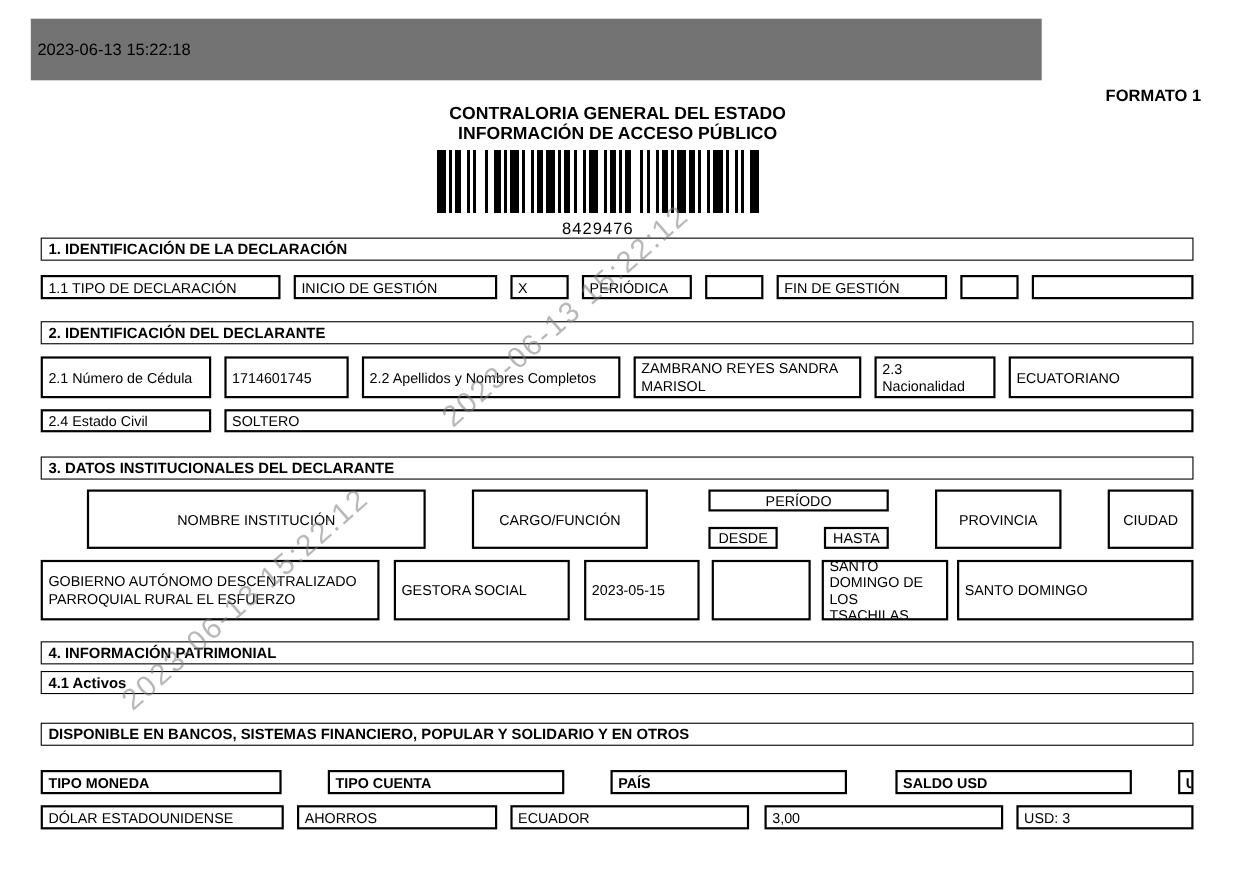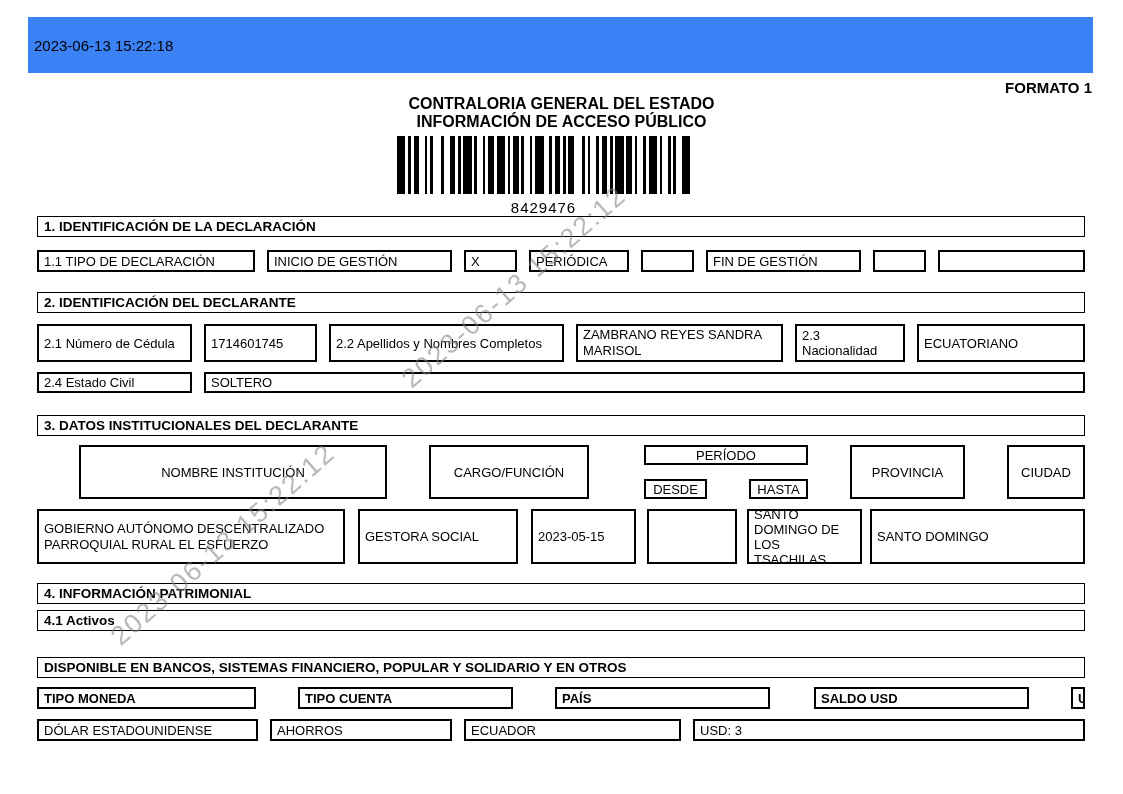--- a/index.html
+++ b/index.html
@@ -1,22 +1,22 @@
 <!DOCTYPE html>
 <html><head>
 <meta charset="utf-8">
 <style>
   html,body { margin:0; padding:0; }
   body {
     width:1123px; height:794px; background:#ffffff; position:relative;
     font-family:"Liberation Sans", sans-serif; color:#000; overflow:hidden;
   }
   .banner {
-    position:absolute; left:28px; top:17px; width:1065px; height:56px;
-    background:#3b82f6; box-sizing:border-box;
+    position:absolute; left:28px; top:17px; width:919px; height:56px;
+    background:#737373; box-sizing:border-box;
     display:flex; align-items:center; padding-left:6px;
     font-size:15px; color:#000;
   }
   .formato {
     position:absolute; top:79px; left:37px; width:1055px;
     text-align:right; font-weight:bold; font-size:15px;
   }
   .title {
     position:absolute; top:95px; left:0; width:1123px; text-align:center;
     font-weight:bold; font-size:16px; line-height:18px;
@@ -50,21 +50,21 @@
   .r2  { margin-top:11px; height:38px; }
   .r24 { margin-top:10px; height:21px; }
   .h3  { margin-top:22px; }
   .sec3head { margin-top:9px;  height:54px; }
   .sec3data { margin-top:10px; height:55px; }
   .periodo-col { display:flex; flex-direction:column; justify-content:space-between; }
   .periodo-col .sub { display:flex; }
   .h4  { margin-top:19px; }
   .h41 { margin-top:6px; }
   .hdisp { margin-top:26px; }
-  .thead { margin-top:9px; height:22px;gap:30px; }
+  .thead { margin-top:22px; height:22px;gap:30px; }
   .tvals { margin-top:10px; height:22px; }
   .g12 { margin-left:12px; } .g13 { margin-left:13px; } .g14 { margin-left:14px; }
   .g10 { margin-left:10px; } .g8 { margin-left:8px; } .g11 { margin-left:11px; }
   .fill { flex:1; }
 </style>
 </head>
 <body>
 
 <div class="banner">
   <span>2023-06-13 15:22:18</span>
@@ -184,16 +184,17 @@
     <div class="cell bold" style="width:221px">TIPO MONEDA</div>
     <div class="cell bold g12" style="width:217px">TIPO CUENTA</div>
     <div class="cell bold g12" style="width:217px">PAÍS</div>
     <div class="cell bold g14" style="width:217px">SALDO USD</div>
     <div class="cell bold g12 fill">USD:</div>
   </div>
   <div class="row tvals">
     <div class="cell" style="width:221px">DÓLAR ESTADOUNIDENSE</div>
     <div class="cell g12" style="width:182px">AHORROS</div>
     <div class="cell g12" style="width:217px">ECUADOR</div>
+    <div class="cell g14" style="width:217px">3,00</div>
     <div class="cell g12 fill">USD: 3</div>
   </div>
 
 </div>
 
 </body></html>

